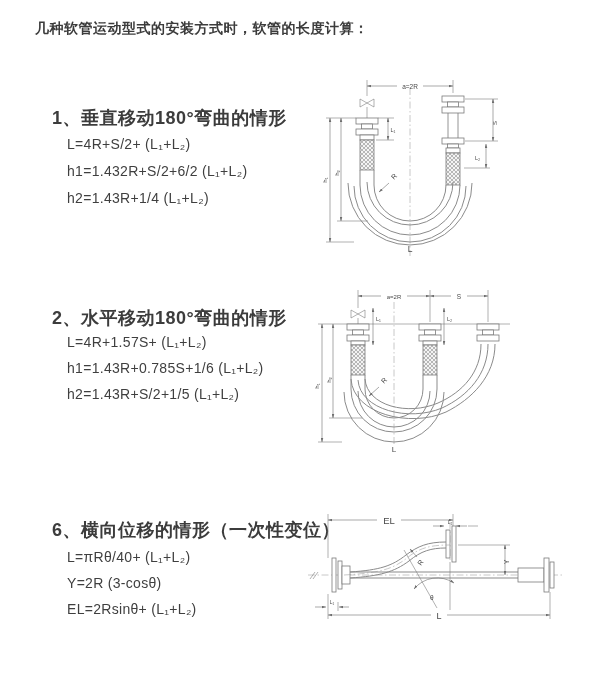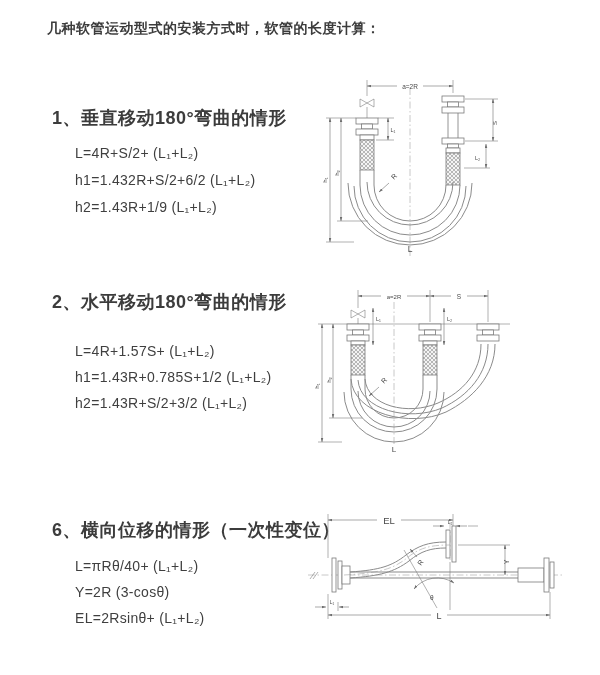--- a/index.html
+++ b/index.html
@@ -2,24 +2,24 @@
 <html><head>
 <meta charset="utf-8">
 <style>
   html,body{margin:0;padding:0;}
   body{
     width:600px;height:675px;background:#ffffff;position:relative;
     font-family:"Liberation Sans","DejaVu Sans",sans-serif;color:#3c3c3c;
     overflow:hidden;
   }
   .abs{position:absolute;white-space:nowrap;}
-  .title{left:35px;top:20px;font-size:14px;font-weight:bold;letter-spacing:.5px;margin-left:12px;}
+  .title{left:35px;top:20px;font-size:14px;font-weight:bold;letter-spacing:.5px;}
   .heading{font-size:18px;font-weight:bold;letter-spacing:.5px;}
-  .formula{left:75px;font-size:14px;letter-spacing:.3px;color:#3f3f3f;margin-top:9px;}
-  .s1h{left:52px;top:106px}.s2h{left:52px;top:290px}.s3h{left:52px;top:518px}
+  .formula{left:67px;font-size:14px;letter-spacing:.3px;color:#3f3f3f;}
+  .s1h{left:52px;top:106px}.s2h{left:52px;top:306px}.s3h{left:52px;top:518px}
   .f1a{top:136px}.f1b{top:163px}.f1c{top:190px}
   .f2a{top:334px}.f2b{top:360px}.f2c{top:386px}
   .f3a{top:549px}.f3b{top:575px}.f3c{top:601px}
   svg.diag{position:absolute;}
   #d1{left:310px;top:70px;width:290px;height:195px}
   #d2{left:310px;top:284px;width:290px;height:175px}
   #d3{left:300px;top:498px;width:300px;height:150px}
   .thin{stroke:#7d7d7d;stroke-width:.6;fill:none}
   .hose{stroke:#8b8b8b;stroke-width:1;fill:none}
   .part{stroke:#7a7a7a;stroke-width:.8;fill:#ffffff}
@@ -41,26 +41,26 @@
       <path d="M0,0 L4,4 M0,4 L4,0" stroke="#8d8d8d" stroke-width="0.6"></path>
     </pattern>
   </defs>
 </svg>
 
 <div class="abs title">几种软管运动型式的安装方式时，软管的长度计算：</div>
 
 <div class="abs heading s1h">1、垂直移动180°弯曲的情形</div>
 <div class="abs formula f1a">L=4R+S/2+ (L₁+L₂)</div>
 <div class="abs formula f1b">h1=1.432R+S/2+6/2 (L₁+L₂)</div>
-<div class="abs formula f1c">h2=1.43R+1/9 (L₁+L₂)</div>
+<div class="abs formula f1c">h2=1.43R+1/4 (L₁+L₂)</div>
 
 <div class="abs heading s2h">2、水平移动180°弯曲的情形</div>
 <div class="abs formula f2a">L=4R+1.57S+ (L₁+L₂)</div>
-<div class="abs formula f2b">h1=1.43R+0.785S+1/2 (L₁+L₂)</div>
-<div class="abs formula f2c">h2=1.43R+S/2+3/2 (L₁+L₂)</div>
+<div class="abs formula f2b">h1=1.43R+0.785S+1/6 (L₁+L₂)</div>
+<div class="abs formula f2c">h2=1.43R+S/2+1/5 (L₁+L₂)</div>
 
 <div class="abs heading s3h">6、横向位移的情形（一次性变位）</div>
 <div class="abs formula f3a">L=πRθ/40+ (L₁+L₂)</div>
 <div class="abs formula f3b">Y=2R (3-cosθ)</div>
 <div class="abs formula f3c">EL=2Rsinθ+ (L₁+L₂)</div>
 
 <svg id="d1" class="diag" viewBox="0 0 290 195">
   <line class="cl" x1="100" y1="18" x2="100" y2="186"></line>
   <g>
     <line class="thin" x1="57" y1="10" x2="57" y2="26"></line>

